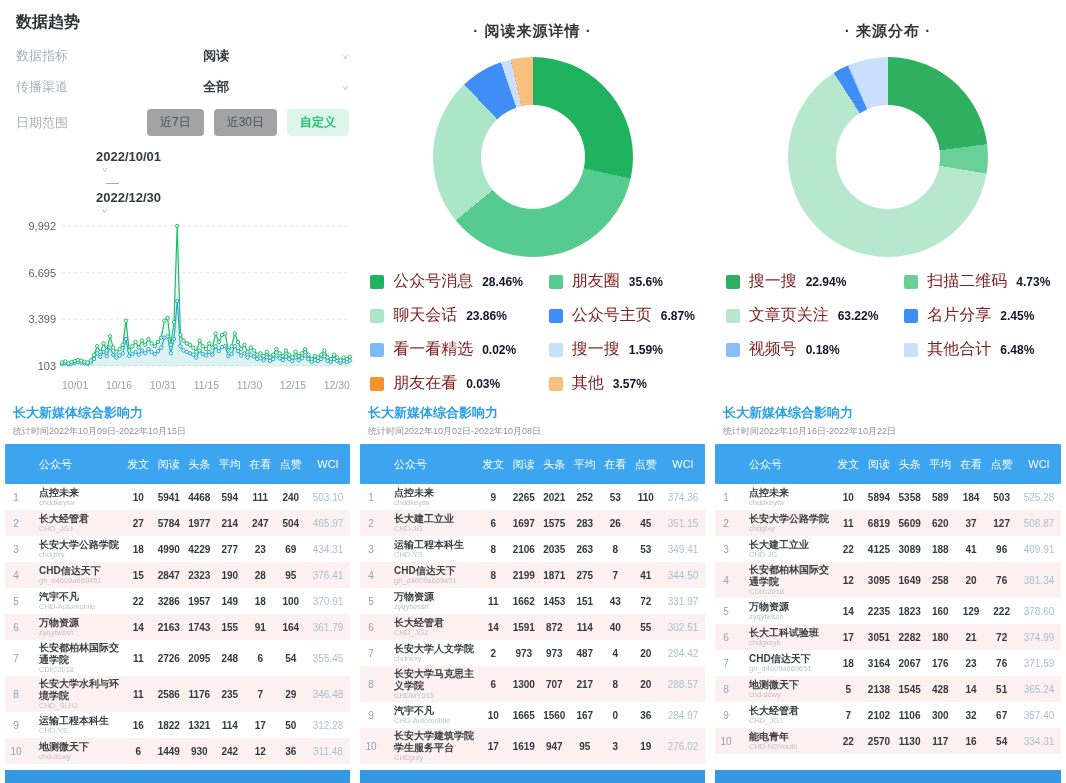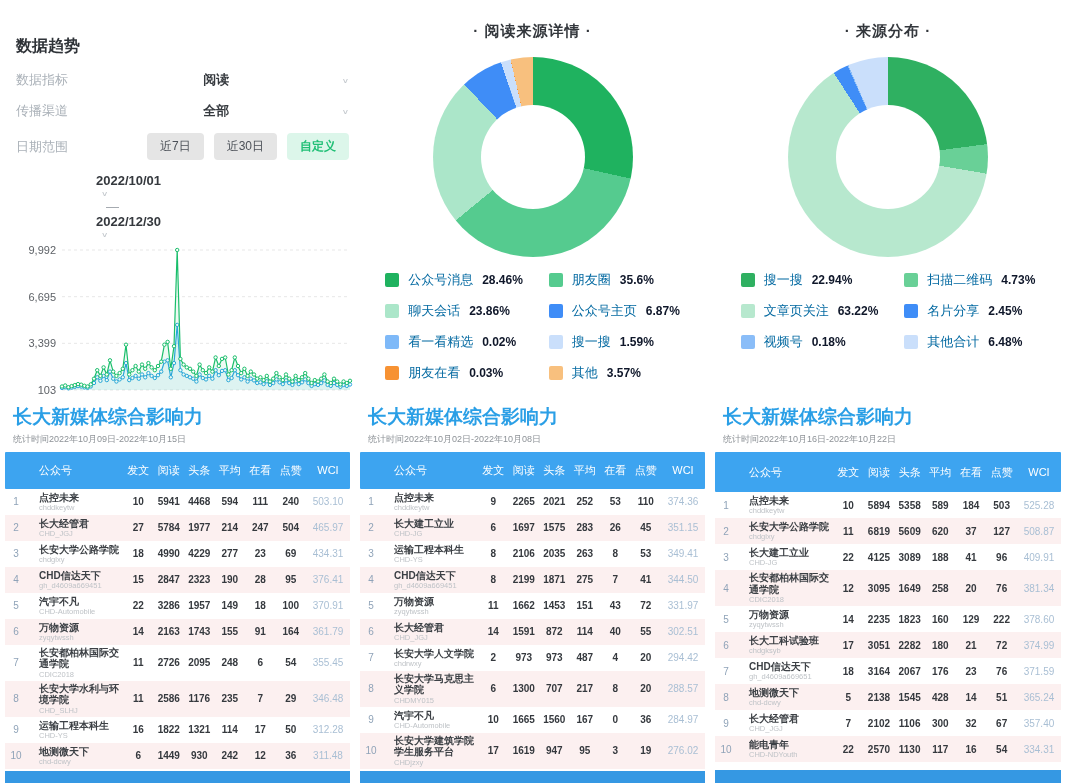--- a/index.html
+++ b/index.html
@@ -5,54 +5,54 @@
   * { margin:0; padding:0; box-sizing:border-box; }
   html,body { background:#f3f3f3; }
   body { font-family:"Liberation Sans","DejaVu Sans",sans-serif; }
   .dashboard { width:1066px; height:783px; background:#fff; overflow:hidden; position:relative; }
 
   
   .top { display:grid; grid-template-columns:355px 355px 356px; height:398px; }
   .panel { position:relative; overflow:hidden; }
 
   
-  .trend { padding:12px 6px 0 16px;margin-top:24px; }
+  .trend { padding:12px 6px 0 16px; }
   .trend-title { font-size:16px; font-weight:bold; color:#2f3338; margin-bottom:14px; }
   .f-row { display:flex; align-items:center; margin-bottom:13px; font-size:13px;justify-content:space-between; }
   .f-label { width:66px; color:#aab1b8; margin-right:14px; }
   .f-value { color:#35393e; font-weight:bold; }
   .chev { color:#c3c8cd; font-size:10px; margin-left:5px; display:inline-block; transform:scaleY(.7); }
   .pills { display:flex; gap:10px; }
-  .pill { font-size:12px; padding:5px 13px; border-radius:4px; background:#e5e5e5; color:#4b5057; cursor:pointer; }
+  .pill { font-size:12px; padding:5px 13px; border-radius:4px; background:#a3a3a3; color:#4b5057; cursor:pointer; }
   .pill.active { background:#dcf6ea; color:#1fbf75; font-weight:bold; }
   .date-row { display:flex; align-items:flex-start; margin:2px 0 2px 80px; font-size:13px; color:#35393e;flex-direction:column; }
   .date-val { font-weight:bold; }
   .date-dash { color:#9aa0a6; margin:0 10px; }
   .trend-chart { display:block; }
   .x-labels { margin-left:46px; width:288px; display:flex; justify-content:space-between; font-size:10.5px; color:#9aa0a6; margin-top:1px; }
   .t-legend { display:flex; justify-content:center; gap:28px; margin-top:10px; font-size:12px; color:#666b70; }
   .t-legend-item { display:flex; align-items:center; gap:6px; cursor:pointer; }
   .dot { width:9px; height:9px; border-radius:50%; display:inline-block; }
 
   
   .donut-panel { padding-top:22px; text-align:center; }
   .donut-title { font-size:15px; font-weight:bold; color:#33373c; letter-spacing:1px; }
   .donut-wrap { position:relative; width:200px; height:200px; margin:16px auto 14px; }
   .donut { width:200px; height:200px; border-radius:50%; }
   .donut-hole { position:absolute; left:50%; top:50%; width:104px; height:104px; margin:-52px 0 0 -52px; border-radius:50%; background:#fff; }
   .legend { display:grid; grid-template-columns:auto auto; column-gap:26px; row-gap:13px; justify-content:center; text-align:left; }
   .lg-item { display:flex; align-items:center; gap:9px; cursor:pointer; }
   .lg-swatch { width:14px; height:14px; border-radius:2px; flex:none; }
-  .lg-label { font-size:13px; color:#0369a1; }
+  .lg-label { font-size:16px; color:#7f1d1d; }
   .lg-val { font-size:12px; font-weight:bold; color:#0f172a; }
 
   
   .bottom { display:grid; grid-template-columns:355px 355px 356px; column-gap:0; height:385px; }
   .tcard { display:flex; flex-direction:column; overflow:hidden; padding:6px 5px 0 5px; }
-  .tcard-title { font-size:19px; font-weight:bold; color:#2a9fe6; padding-left:8px; }
+  .tcard-title { font-size:13px; font-weight:bold; color:#2a9fe6; padding-left:8px; }
   .tcard-sub { font-size:9px; color:#8d9297; padding:3px 0 6px 8px; }
   .thead { display:grid; grid-template-columns:22px 96px repeat(6,1fr) 44px; align-items:center; background:#3da4f0; color:#fff; font-size:11px; height:40px; border-radius:1px; }
   .thead .hc { text-align:center; }
   .thead .hc-name { text-align:left; padding-left:12px; }
   .tbody { flex:1; }
   .trow { display:grid; grid-template-columns:22px 96px repeat(6,1fr) 44px; align-items:center; min-height:26px; padding:2px 0; }
   .trow.alt { background:#fcf0f0; }
   .rank { font-size:10px; color:#8fa3b8; text-align:center; }
   .acct-name { font-size:10px; font-weight:bold; color:#3c4045; line-height:1.15; padding-left:12px; }
   .acct-id { font-size:7.5px; color:#bfc3c7; padding-left:12px; line-height:1.2; }

